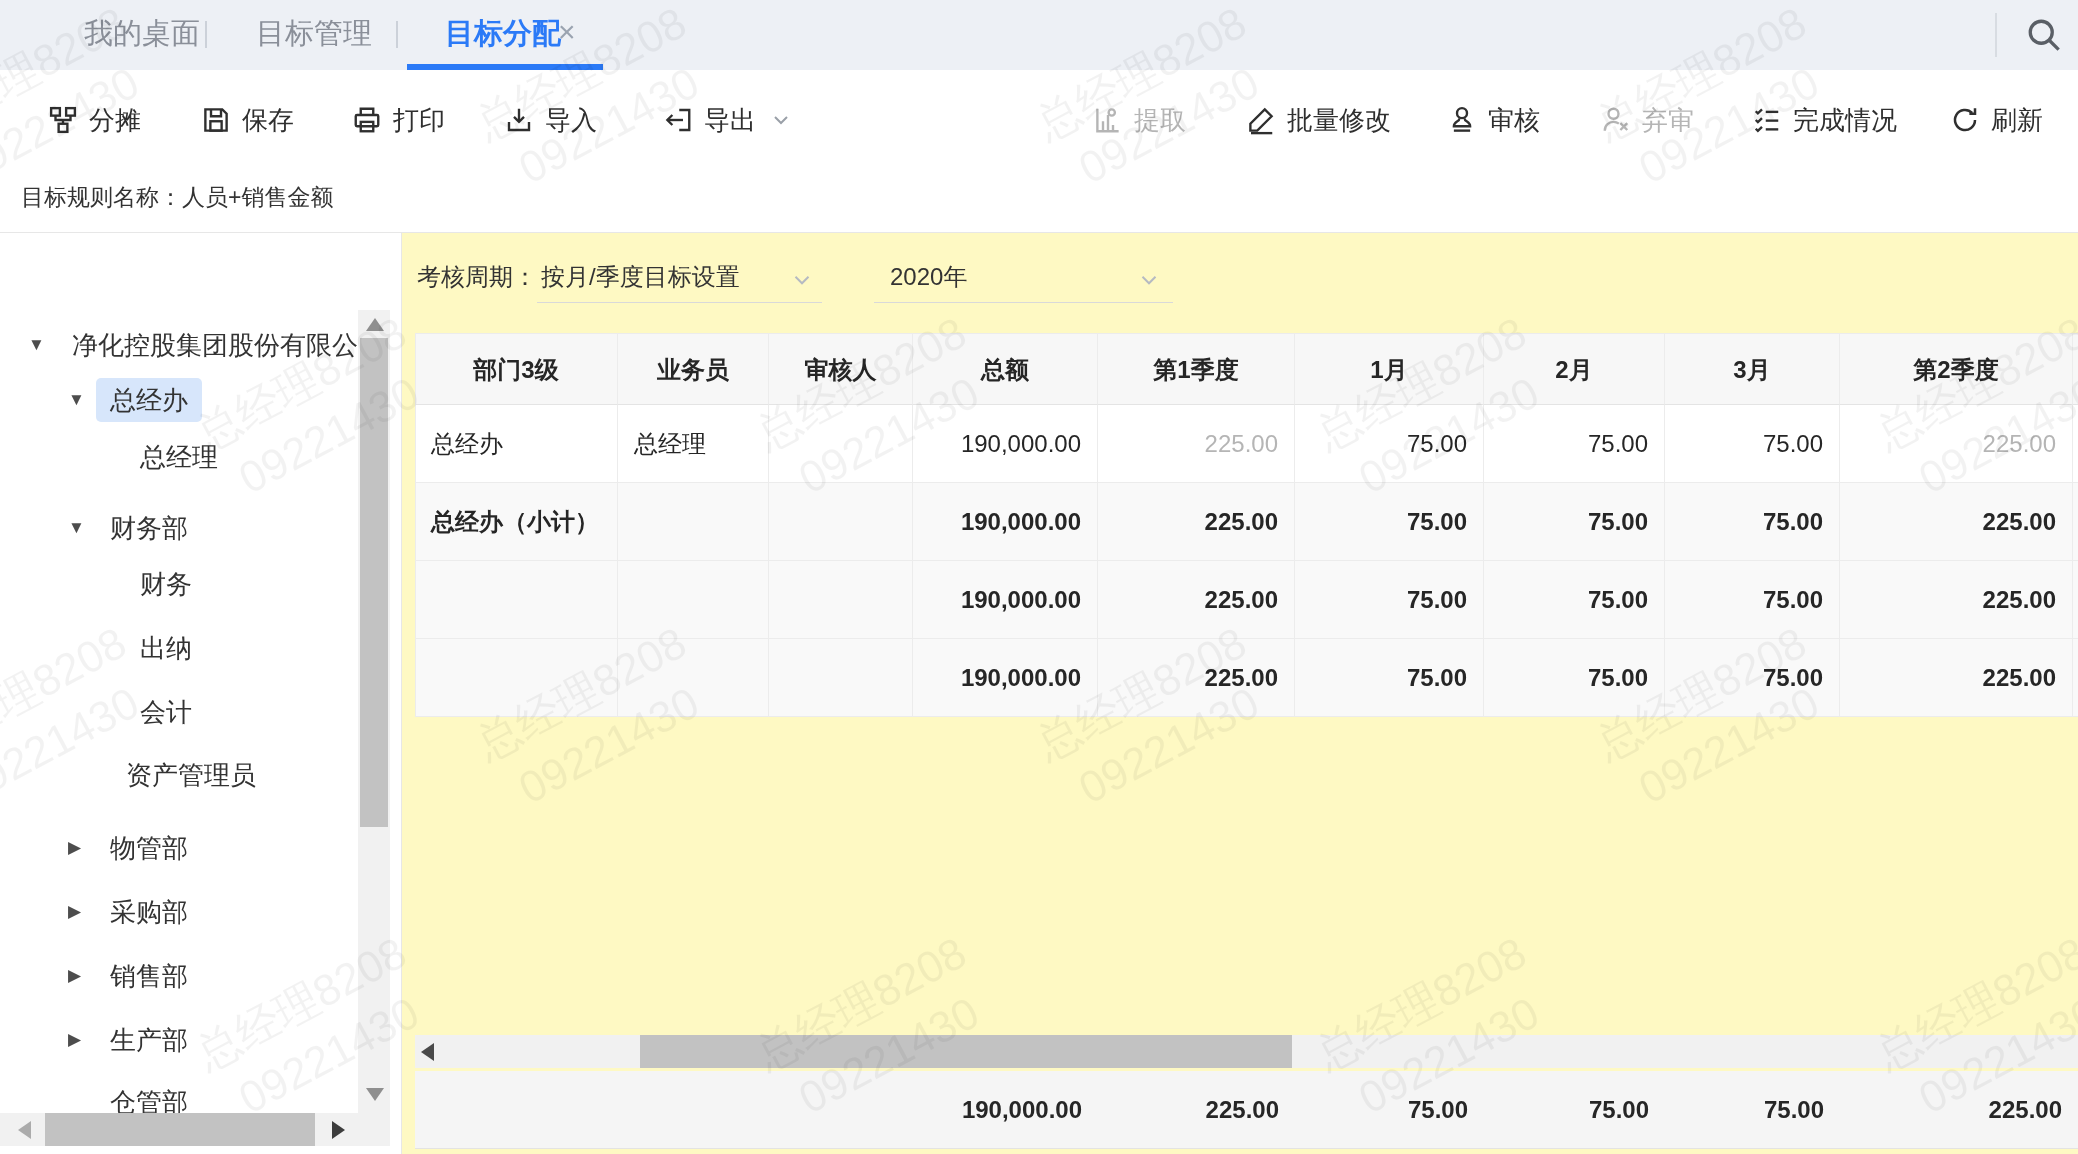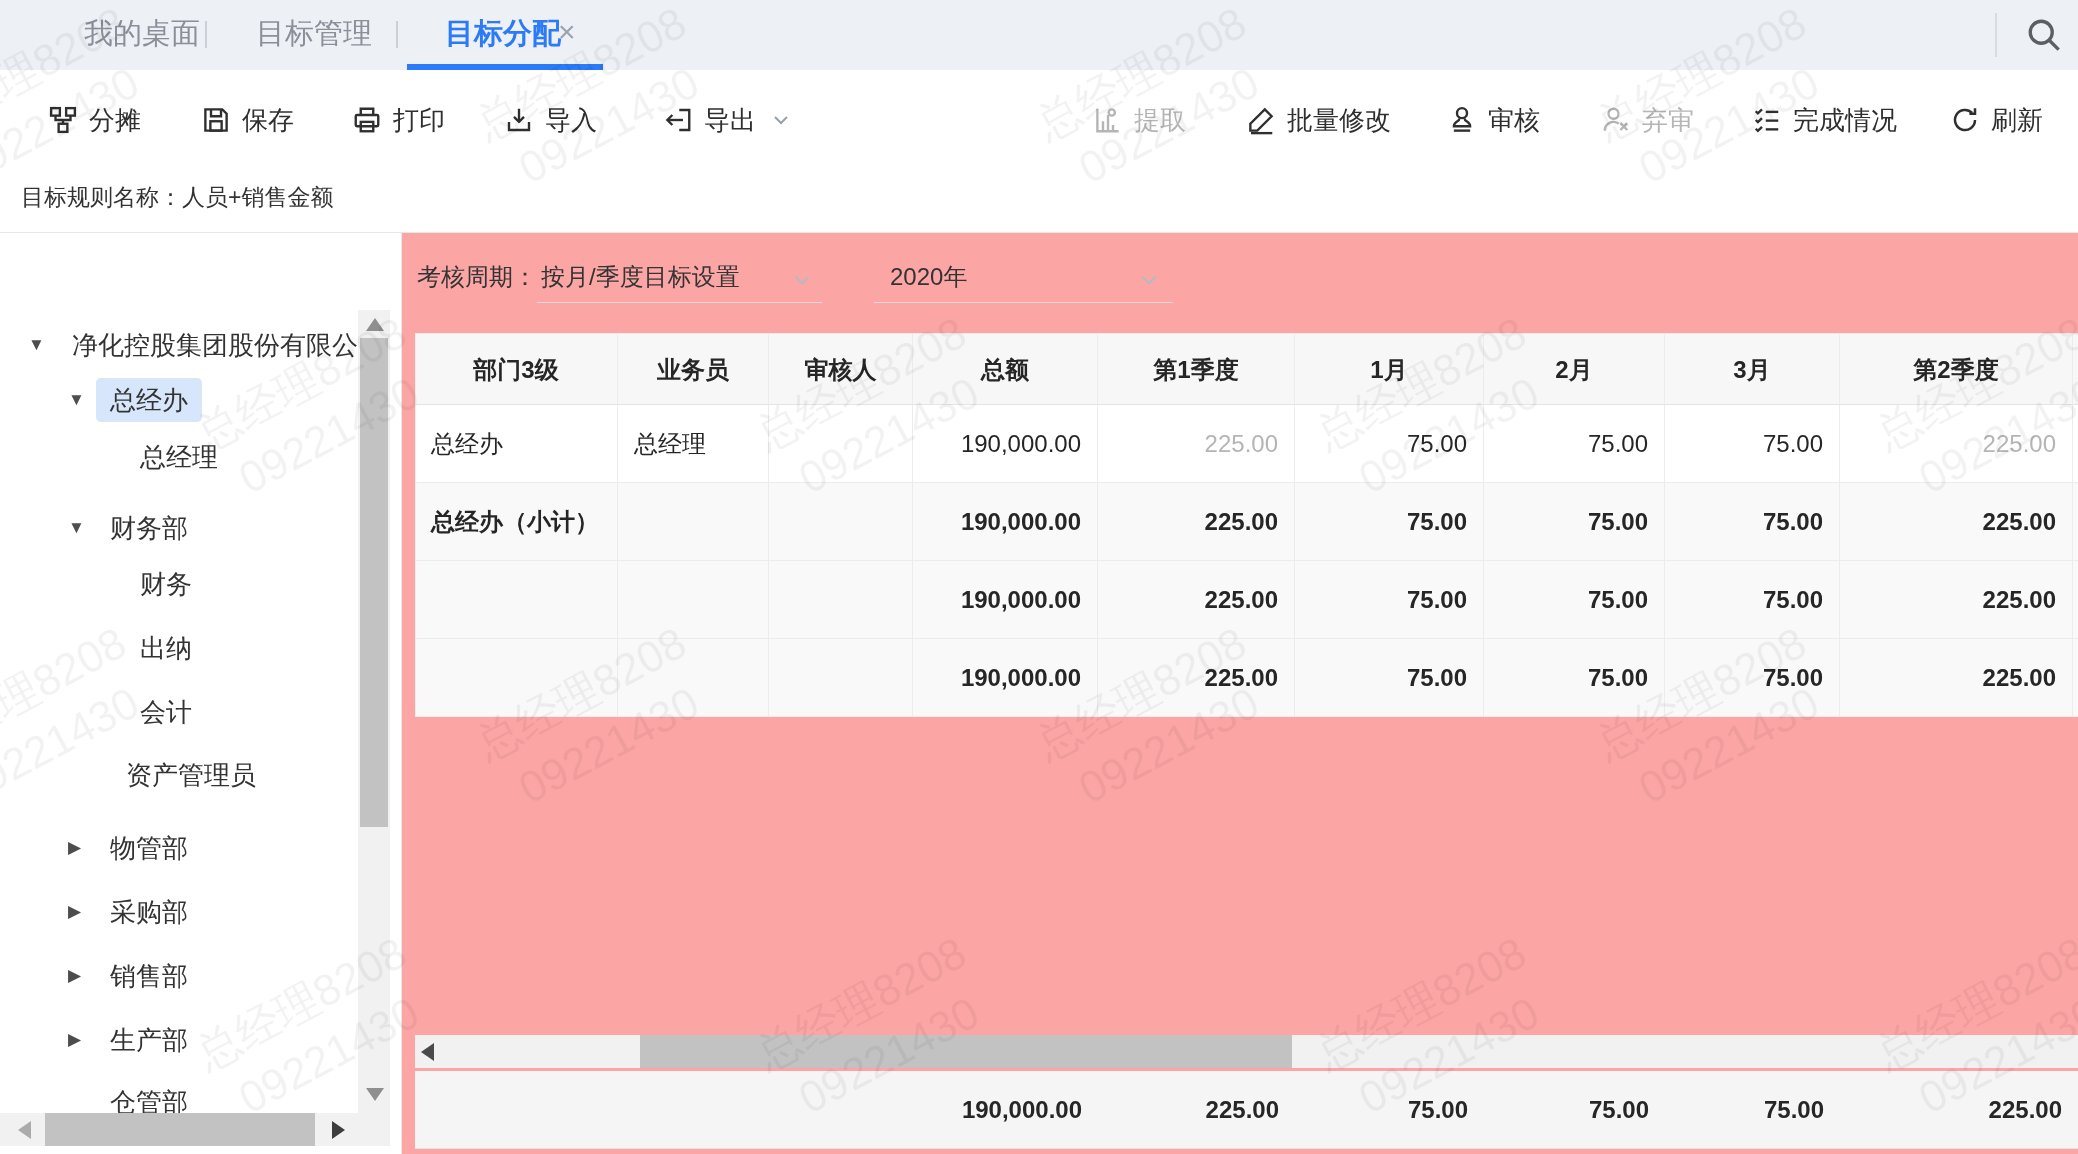--- a/index.html
+++ b/index.html
@@ -54,21 +54,21 @@
   .sb-vthumb{position:absolute;left:2px;top:28px;width:28px;height:489px;background:#c2c2c2;}
   .tri{width:0;height:0;position:absolute;}
   .tri-up{left:8px;top:8px;border-left:9px solid transparent;border-right:9px solid transparent;border-bottom:13px solid #8f8f8f;}
   .tri-down{left:8px;bottom:12px;border-left:9px solid transparent;border-right:9px solid transparent;border-top:13px solid #8f8f8f;}
   .sb-htrack{position:absolute;left:0;top:880px;width:390px;height:33px;background:#f1f1f1;}
   .sb-hthumb{position:absolute;left:45px;top:0;width:270px;height:33px;background:#c2c2c2;}
   .tri-left{left:18px;top:8px;border-top:9px solid transparent;border-bottom:9px solid transparent;border-right:13px solid #ababab;}
   .tri-right{left:332px;top:8px;border-top:9px solid transparent;border-bottom:9px solid transparent;border-left:13px solid #3d3d3d;}
 
   
-  .main{position:absolute;left:402px;top:233px;width:1676px;height:921px;background:#fca5a5;}
+  .main{position:absolute;left:402px;top:233px;width:1676px;height:921px;background:#fef9c3;}
   .period-label{position:absolute;left:15px;top:28px;font-size:24px;color:#333;}
   .dd{position:absolute;top:10px;height:60px;cursor:pointer;}
   .dd .dd-text{position:absolute;left:4px;top:18px;font-size:24px;color:#333;white-space:nowrap;}
   .dd .dd-line{position:absolute;left:0;bottom:0;height:1px;background:#d9d9d9;}
   .dd .dd-chev{position:absolute;top:24px;}
   .dd1{left:135px;width:285px;}
   .dd1 .dd-line{width:285px;} .dd1 .dd-chev{left:252px;}
   .dd2{left:472px;width:299px;}
   .dd2 .dd-text{left:16px;} .dd2 .dd-line{width:299px;} .dd2 .dd-chev{left:262px;}
 

